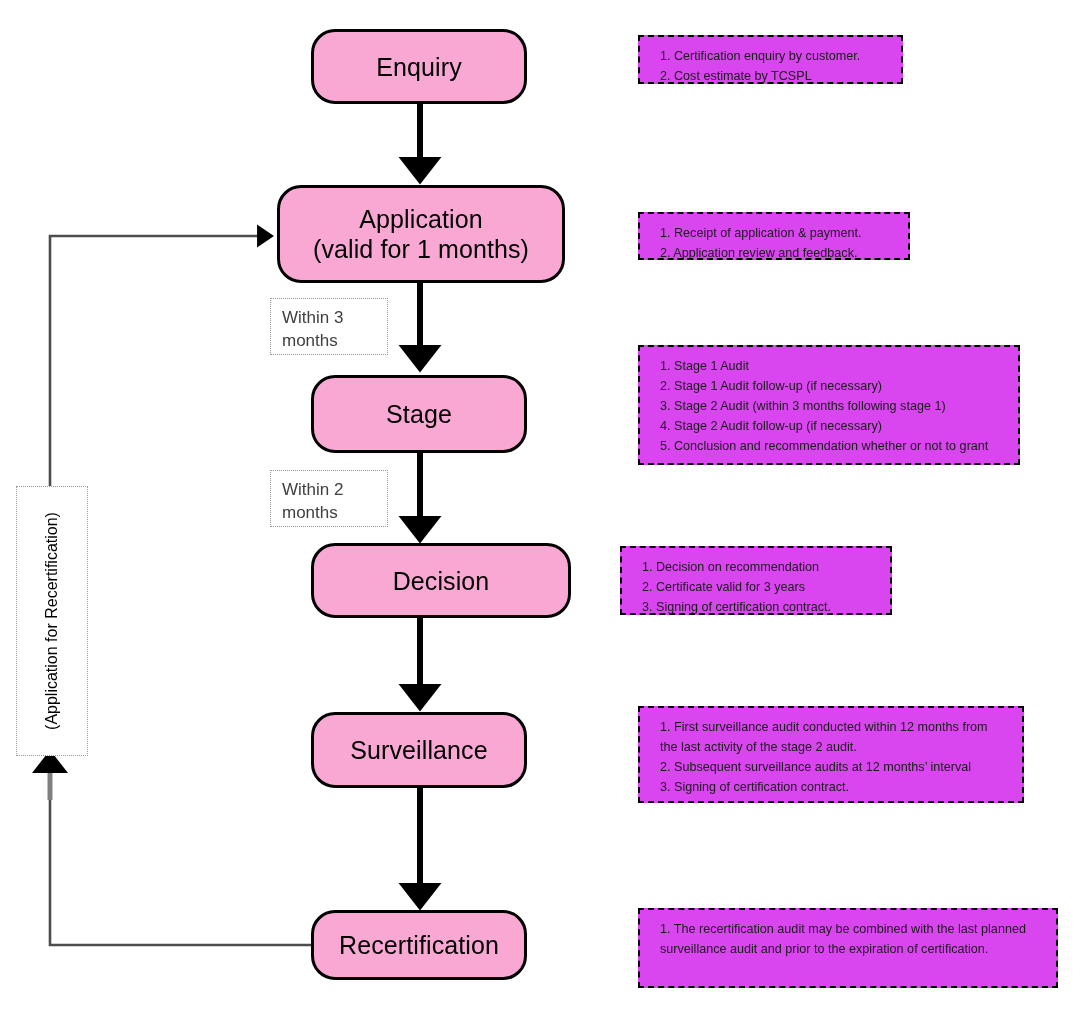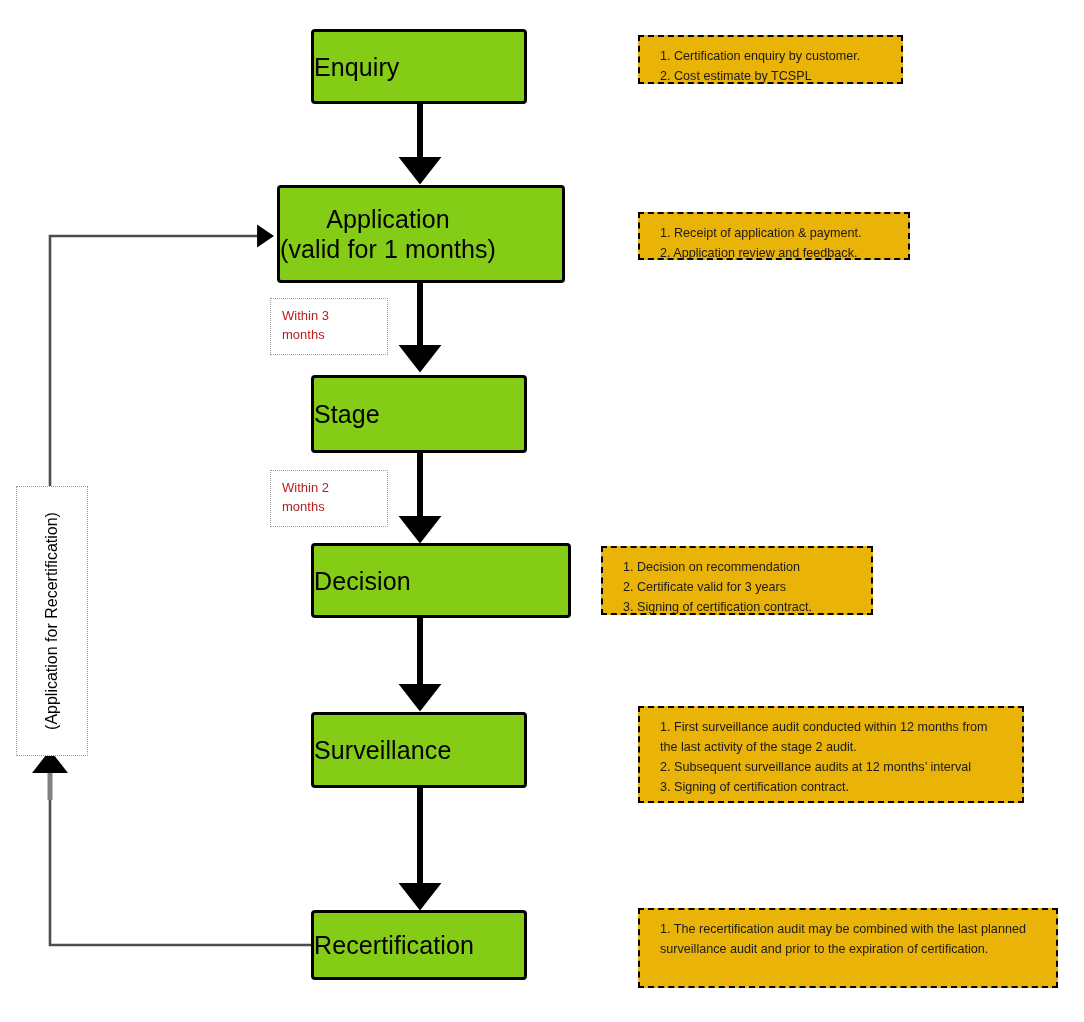--- a/index.html
+++ b/index.html
@@ -20,26 +20,26 @@
     left: 0;
     top: 0;
     width: 1084px;
     height: 1022px;
   }
 
   
   .proc-box {
     position: absolute;
     border: 3px solid #000000;
-    border-radius: 4px;
-    background: #84cc16;
+    border-radius: 24px;
+    background: #f9a8d4;
     box-sizing: border-box;
     display: flex;
     align-items: center;
-    justify-content: flex-start;
+    justify-content: center;
     text-align: center;
     z-index: 5;
   }
   .proc-label {
     font-size: 25px;
     line-height: 1.2;
     color: #000000;
     letter-spacing: 0.1px;
     white-space: pre-line;
   }
@@ -47,31 +47,31 @@
   
   .timing-box {
     position: absolute;
     border: 1px dotted #9a9a9a;
     background: #ffffff;
     box-sizing: border-box;
     padding: 7px 9px 7px 11px;
     z-index: 6;
   }
   .timing-label {
-    font-size: 13px;
+    font-size: 17px;
     line-height: 1.38;
-    color: #b91c1c;
+    color: #404040;
     white-space: pre-line;
   }
 
   
   .note-box {
     position: absolute;
     border: 2px dashed #000000;
-    background: #eab308;
+    background: #d946ef;
     box-sizing: border-box;
     padding: 10px 14px 10px 20px;
     z-index: 4;
   }
   .note-text {
     font-size: 12.6px;
     line-height: 1.58;
     color: #1a1a1a;
     white-space: pre-line;
   }
@@ -181,22 +181,29 @@
   <div class="note-box" style="left:638px; top:35px; width:265px; height:49px;">
     <div class="note-text">1. Certification enquiry by customer.
 2. Cost estimate by TCSPL</div>
   </div>
 
   <div class="note-box" style="left:638px; top:212px; width:272px; height:48px;">
     <div class="note-text">1. Receipt of application &amp; payment.
 2. Application review and feedback.</div>
   </div>
 
-
-  <div class="note-box" style="left:601px; top:546px; width:272px; height:69px;">
+  <div class="note-box" style="left:638px; top:345px; width:382px; height:120px;">
+    <div class="note-text">1. Stage 1 Audit
+2. Stage 1 Audit follow-up (if necessary)
+3. Stage 2 Audit (within 3 months following stage 1)
+4. Stage 2 Audit follow-up (if necessary)
+5. Conclusion and recommendation whether or not to grant</div>
+  </div>
+
+  <div class="note-box" style="left:620px; top:546px; width:272px; height:69px;">
     <div class="note-text">1. Decision on recommendation
 2. Certificate valid for 3 years
 3. Signing of certification contract.</div>
   </div>
 
   <div class="note-box" style="left:638px; top:706px; width:386px; height:97px;">
     <div class="note-text">1. First surveillance audit conducted within 12 months from the last activity of the stage 2 audit.
 2. Subsequent surveillance audits at 12 months’ interval
 3. Signing of certification contract.</div>
   </div>

